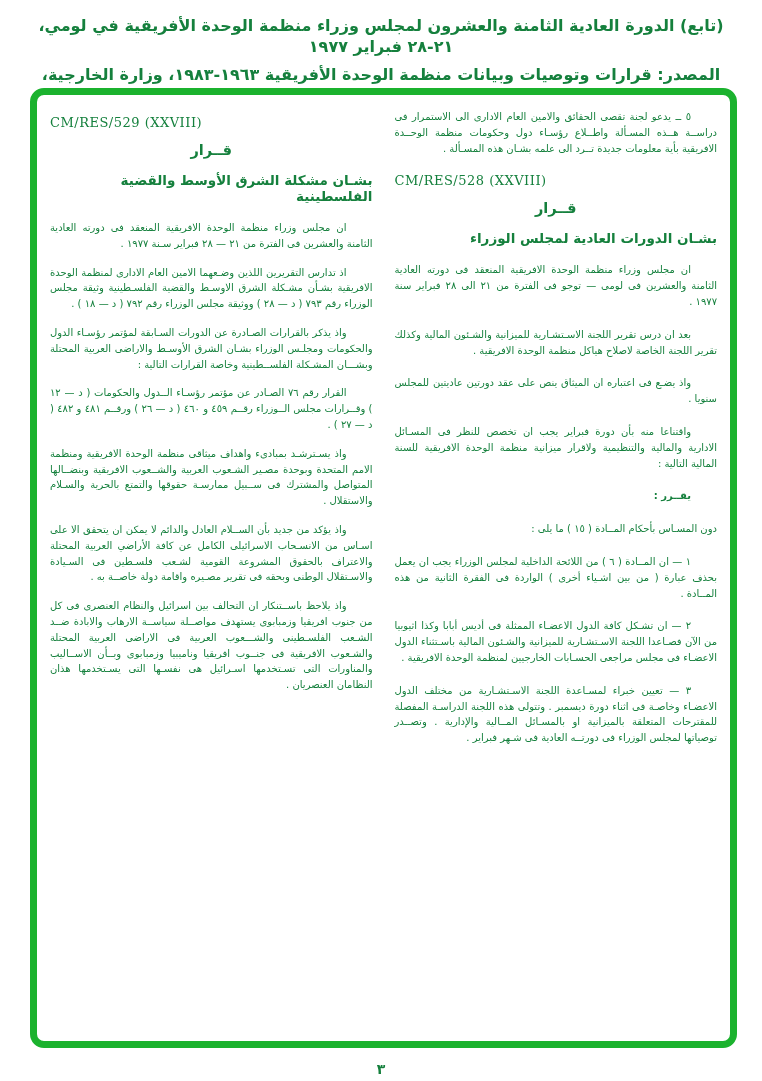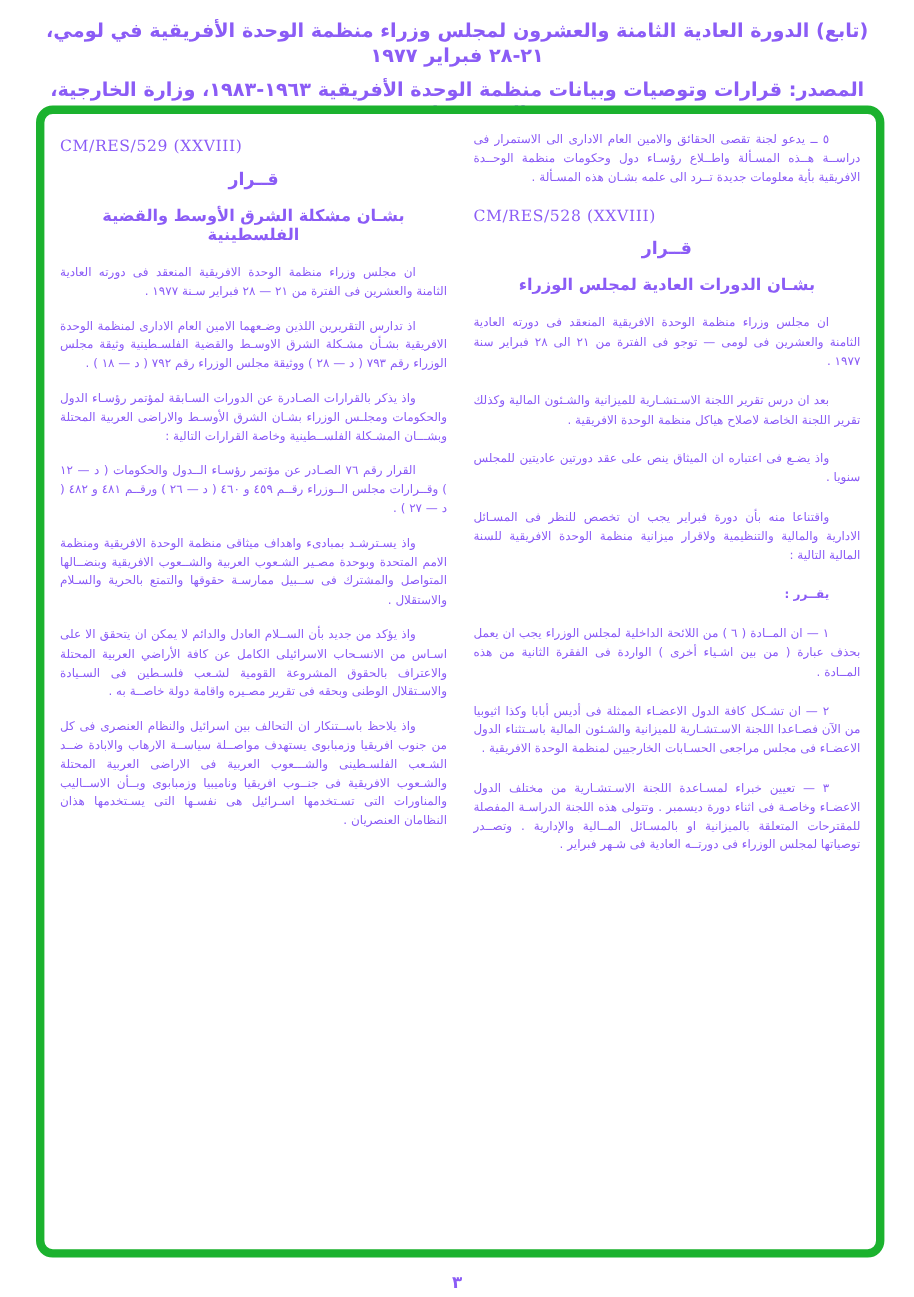--- a/index.html
+++ b/index.html
@@ -3,21 +3,21 @@
 <meta charset="utf-8">
 <style>
   * { margin:0; padding:0; box-sizing:border-box; }
   html,body { background:#e8e8e8; }
   .page {
     position:relative;
     width:762px; height:1081px;
     margin:0 auto;
     background:#ffffff;
     font-family:"DejaVu Sans", sans-serif;
-    color:#8b5cf6;
+    color:#15803d;
     overflow:hidden;
   }
   
   .header {
     direction:rtl;
     text-align:center;
     padding:16px 18px 0 18px;
   }
   .header-title {
     font-size:16px;
@@ -67,21 +67,21 @@
     margin:6px 0 12px 0;
   }
   .res-heading {
     text-align:center;
     font-weight:bold;
     font-size:14.5px;
     letter-spacing:1px;
     margin:10px 0 14px 0;
   }
   .res-subject {
-    text-align:center;
+    text-align:right;
     font-weight:bold;
     font-size:13.5px;
     margin:2px 0 16px 0;
   }
   .decree-word {
     font-weight:bold;
     text-indent:26px;
     text-align:right;
   }
   .clause-intro { text-indent:0; }
@@ -110,20 +110,21 @@
       <section class="col col-first">
         <p class="para">٥ ــ يدعو لجنة تقصى الحقائق والامين العام الادارى الى الاستمرار فى دراســة هــذه المسـألة واطــلاع رؤسـاء دول وحكومات منظمة الوحــدة الافريقية بأية معلومات جديدة تــرد الى علمه بشـان هذه المسـألة .</p>
         <div class="res-code">CM/RES/528 (XXVIII)</div>
         <div class="res-heading">قــرار</div>
         <div class="res-subject">بشـان الدورات العادية لمجلس الوزراء</div>
         <p class="para">ان مجلس وزراء منظمة الوحدة الافريقية المنعقد فى دورته العادية الثامنة والعشرين فى لومى — توجو فى الفترة من ٢١ الى ٢٨ فبراير سنة ١٩٧٧ .</p>
         <p class="para">بعد ان درس تقرير اللجنة الاسـتشـارية للميزانية والشـئون المالية وكذلك تقرير اللجنة الخاصة لاصلاح هياكل منظمة الوحدة الافريقية .</p>
         <p class="para">واذ يضـع فى اعتباره ان الميثاق ينص على عقد دورتين عاديتين للمجلس سنويا .</p>
         <p class="para">واقتناعا منه بأن دورة فبراير يجب ان تخصص للنظر فى المسـائل الادارية والمالية والتنظيمية ولاقرار ميزانية منظمة الوحدة الافريقية للسنة المالية التالية :</p>
         <p class="para decree-word">يقــرر :</p>
+        <p class="para clause-intro">دون المسـاس بأحكام المــادة ( ١٥ ) ما يلى :</p>
         <p class="para">١ — ان المــادة ( ٦ ) من اللائحة الداخلية لمجلس الوزراء يجب ان يعمل بحذف عبارة ( من بين اشـياء أخرى ) الواردة فى الفقرة الثانية من هذه المــادة .</p>
         <p class="para">٢ — ان تشـكل كافة الدول الاعضـاء الممثلة فى أديس أبابا وكذا اثيوبيا من الآن فصـاعدا اللجنة الاسـتشـارية للميزانية والشـئون المالية باسـتثناء الدول الاعضـاء فى مجلس مراجعى الحسـابات الخارجيين لمنظمة الوحدة الافريقية .</p>
         <p class="para">٣ — تعيين خبراء لمسـاعدة اللجنة الاسـتشـارية من مختلف الدول الاعضـاء وخاصـة فى اثناء دورة ديسمبر . وتتولى هذه اللجنة الدراسـة المفصلة للمقترحات المتعلقة بالميزانية او بالمسـائل المــالية والإدارية . وتصــدر توصياتها لمجلس الوزراء فى دورتــه العادية فى شـهر فبراير .</p>
       </section>
 
       <section class="col col-second">
         <div class="res-code">CM/RES/529 (XXVIII)</div>
         <div class="res-heading">قــرار</div>
         <div class="res-subject">بشـان مشكلة الشرق الأوسط والقضية الفلسطينية</div>
         <p class="para">ان مجلس وزراء منظمة الوحدة الافريقية المنعقد فى دورته العادية الثامنة والعشرين فى الفترة من ٢١ — ٢٨ فبراير سـنة ١٩٧٧ .</p>

